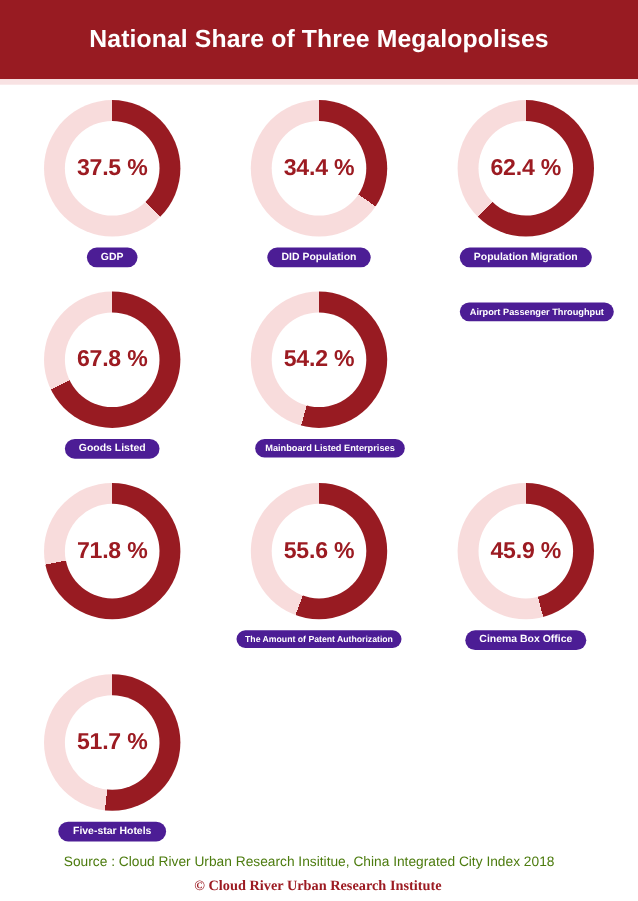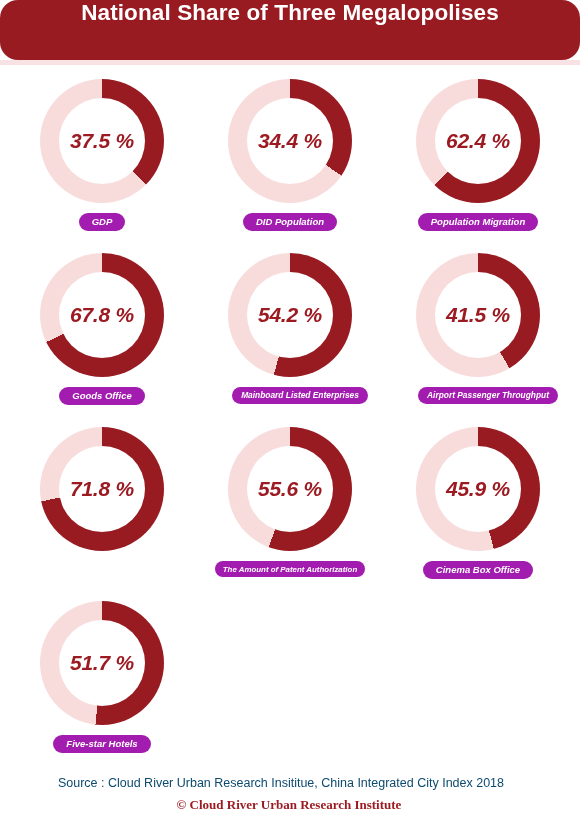--- a/index.html
+++ b/index.html
@@ -11,26 +11,26 @@
     width: 580px;
     height: 819px;
     overflow: hidden;
     font-family: "Liberation Sans", sans-serif;
     position: relative;
   }
 
   
   .title-banner {
     width: 100%;
-    height: 60px;
+    height: 72px;
     background: #981B22;
     display: flex;
+    align-items: center;
     justify-content: center;
     box-sizing: border-box;
-    border-radius: 18px;
   }
   .title-text {
     color: #ffffff;
     font-size: 22.5px;
     font-weight: bold;
     letter-spacing: 0.1px;
     white-space: nowrap;
   }
   .title-underline {
     width: 100%;
@@ -38,21 +38,20 @@
     background: #F8E2E3;
   }
 
   
   .grid {
     padding: 14px 8px 0 8px;
     display: grid;
     grid-template-columns: repeat(3, 1fr);
     grid-auto-rows: 174px;
     box-sizing: border-box;
-    font-style: italic;
   }
   .cell {
     display: flex;
     flex-direction: column;
     align-items: center;
     justify-content: flex-start;
   }
 
   .donut-wrap {
     position: relative;
@@ -84,21 +83,21 @@
     justify-content: center;
     color: #9C1B22;
     font-size: 21px;
     font-weight: bold;
     letter-spacing: -0.2px;
     white-space: nowrap;
   }
 
   .pill {
     margin-top: 10px;
-    background: #a21caf;
+    background: #4c1d95;
     color: #ffffff;
     border-radius: 11px;
     padding: 3.5px 13px;
     font-size: 9.5px;
     font-weight: bold;
     line-height: 1.15;
     white-space: nowrap;
     text-align: right;
   }
   .pill.small { font-size: 8.4px; padding: 3.5px 9px; margin-left: 20px; }
@@ -108,21 +107,21 @@
   .footer {
     position: absolute;
     left: 0;
     right: 0;
     bottom: 6px;
     padding-right: 18px;
     box-sizing: border-box;
     text-align: center;
   }
   .source-line {
-    color: #0c4a6e;
+    color: #4d7c0f;
     font-size: 12.5px;
     margin-bottom: 7px;
   }
   .copyright-line {
     color: #9C1B22;
     font-size: 13px;
     font-weight: bold;
     font-family: Liberation Serif, serif;
     text-align: center;
     margin-left: 16px;
@@ -160,36 +159,31 @@
         <div class="donut-value">62.4 %</div>
       </div>
       <div class="pill">Population Migration</div>
     </div>
     <div class="cell">
       <div class="donut-wrap">
         <div class="donut" style="background: conic-gradient(rgb(152, 27, 34) 0deg, rgb(152, 27, 34) 244.08deg, rgb(248, 220, 220) 244.08deg, rgb(248, 220, 220) 360deg);"></div>
         <div class="donut-hole"></div>
         <div class="donut-value">67.8 %</div>
       </div>
-      <div class="pill">Goods Office</div>
+      <div class="pill">Goods Listed</div>
     </div>
     <div class="cell">
       <div class="donut-wrap">
         <div class="donut" style="background: conic-gradient(rgb(152, 27, 34) 0deg, rgb(152, 27, 34) 195.12deg, rgb(248, 220, 220) 195.12deg, rgb(248, 220, 220) 360deg);"></div>
         <div class="donut-hole"></div>
         <div class="donut-value">54.2 %</div>
       </div>
       <div class="pill small">Mainboard Listed Enterprises</div>
     </div>
     <div class="cell">
-      <div class="donut-wrap">
-        <div class="donut" style="background: conic-gradient(rgb(152, 27, 34) 0deg, rgb(152, 27, 34) 149.4deg, rgb(248, 220, 220) 149.4deg, rgb(248, 220, 220) 360deg);"></div>
-        <div class="donut-hole"></div>
-        <div class="donut-value">41.5 %</div>
-      </div>
       <div class="pill small">Airport Passenger Throughput</div>
     </div>
     <div class="cell">
       <div class="donut-wrap">
         <div class="donut" style="background: conic-gradient(rgb(152, 27, 34) 0deg, rgb(152, 27, 34) 258.48deg, rgb(248, 220, 220) 258.48deg, rgb(248, 220, 220) 360deg);"></div>
         <div class="donut-hole"></div>
         <div class="donut-value">71.8 %</div>
       </div>
     </div>
     <div class="cell">

